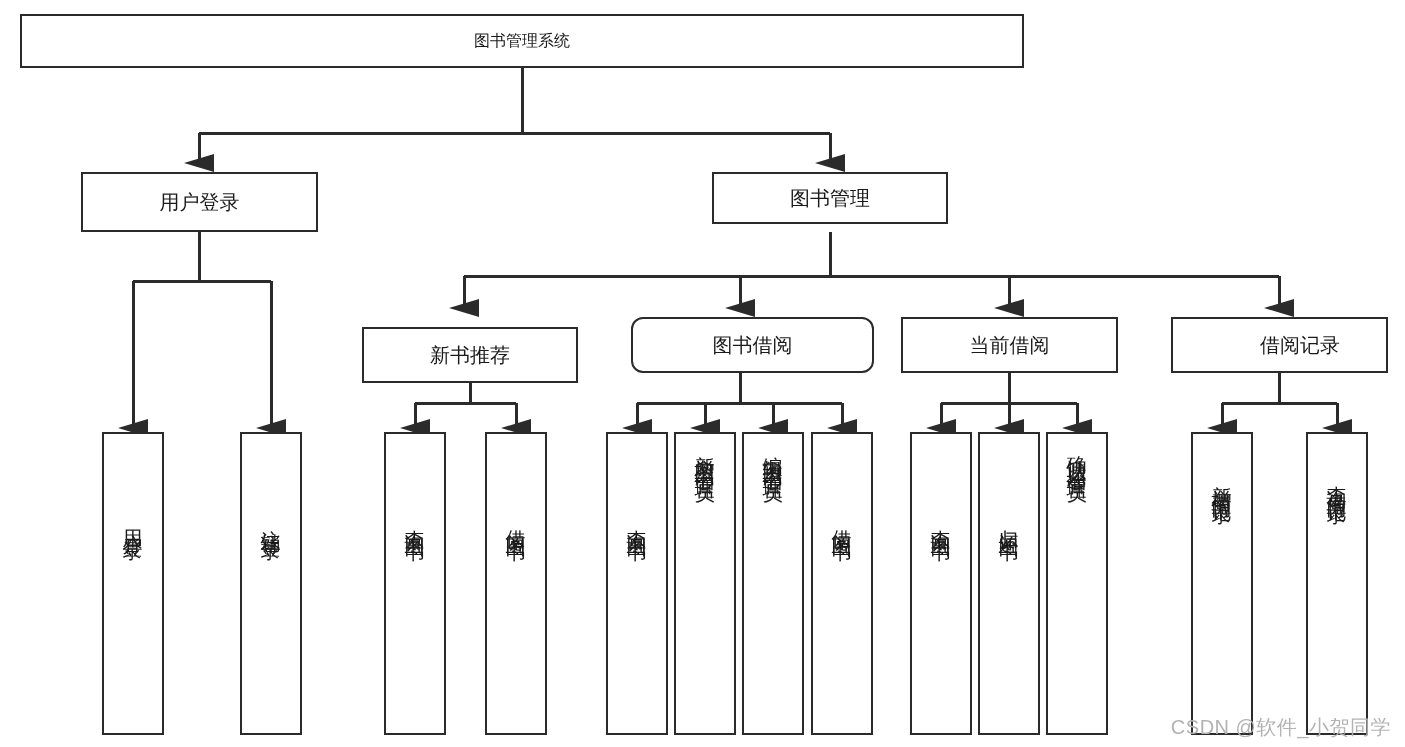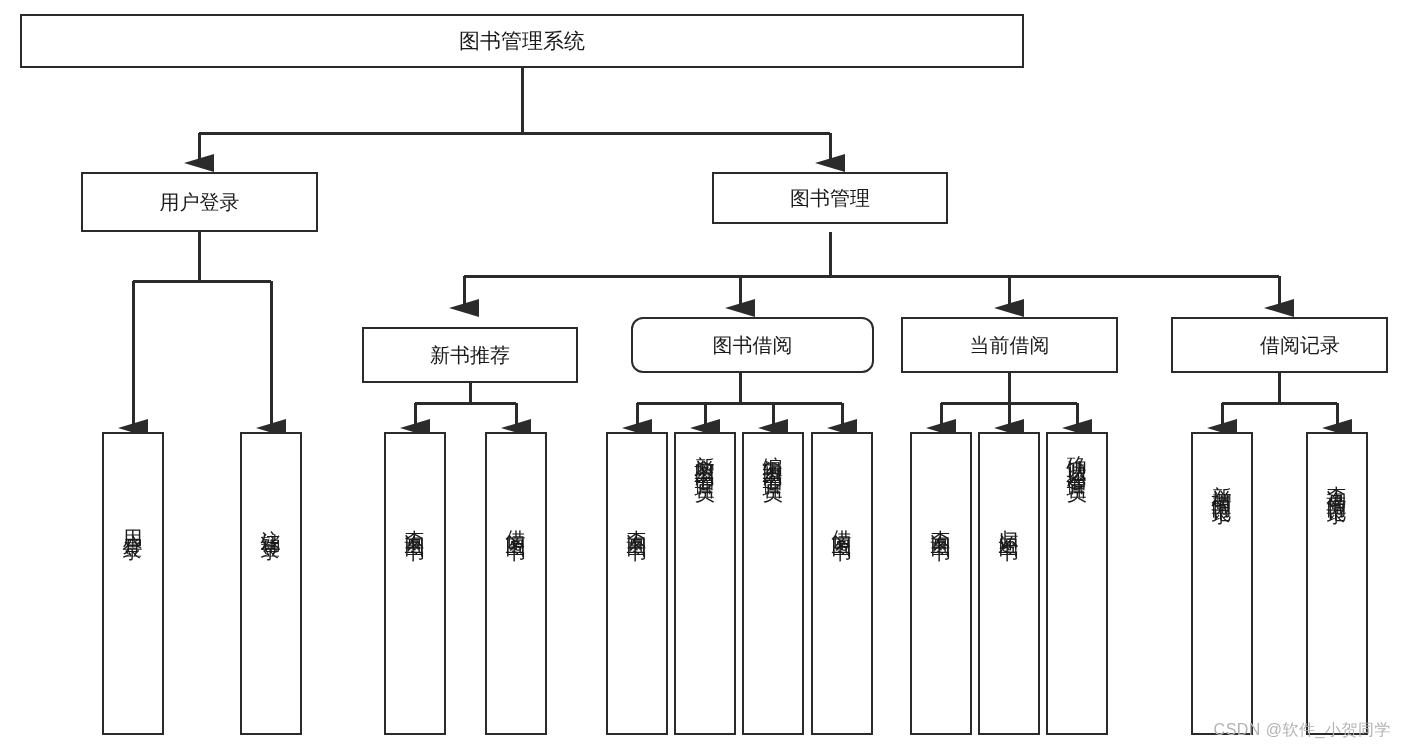--- a/index.html
+++ b/index.html
@@ -37,21 +37,21 @@
     z-index: 2;
   }
   .node-label {
     display: block;
     text-align: center;
     line-height: 1.12;
     white-space: nowrap;
   }
   
   .node.level-root {
-    font-size: 21px;
+    font-size: 16px;
   }
   
   .node.level-branch {
     font-size: 20px;
   }
   
   .node.level-leaf {
     align-items: flex-start;
     padding-top: 8px;
     font-size: 20px;
@@ -60,21 +60,21 @@
     writing-mode: vertical-rl;
     text-orientation: upright;
     letter-spacing: 4px;
     line-height: 1;
     white-space: nowrap;
   }
   #watermark {
     position: absolute;
     right: 14px;
     bottom: 6px;
-    font-size: 16px;
+    font-size: 20px;
     color: #b3b3b3;
     letter-spacing: 0.5px;
     z-index: 5;
     white-space: nowrap;
   }
 </style>
 </head>
 <body>
 
 <div id="diagram-canvas">

